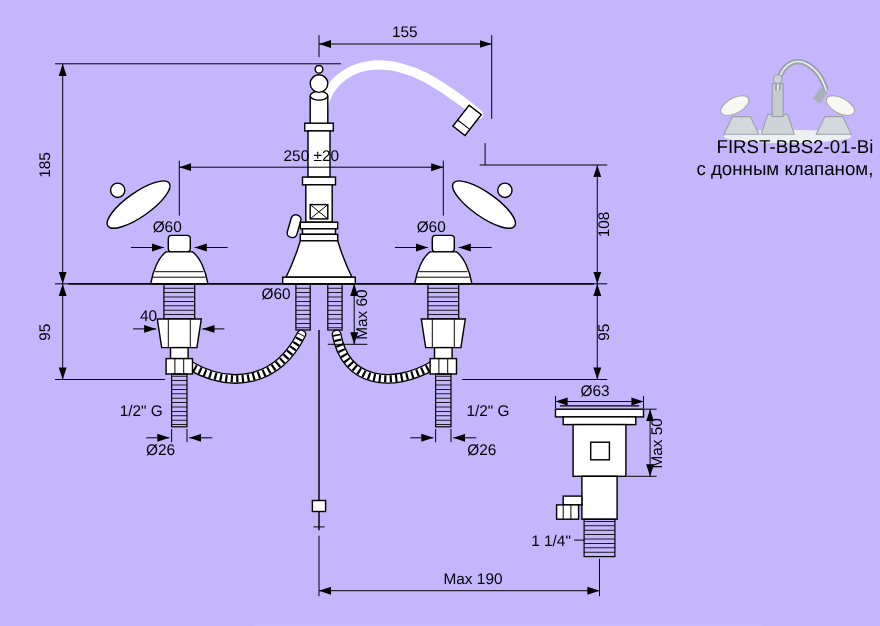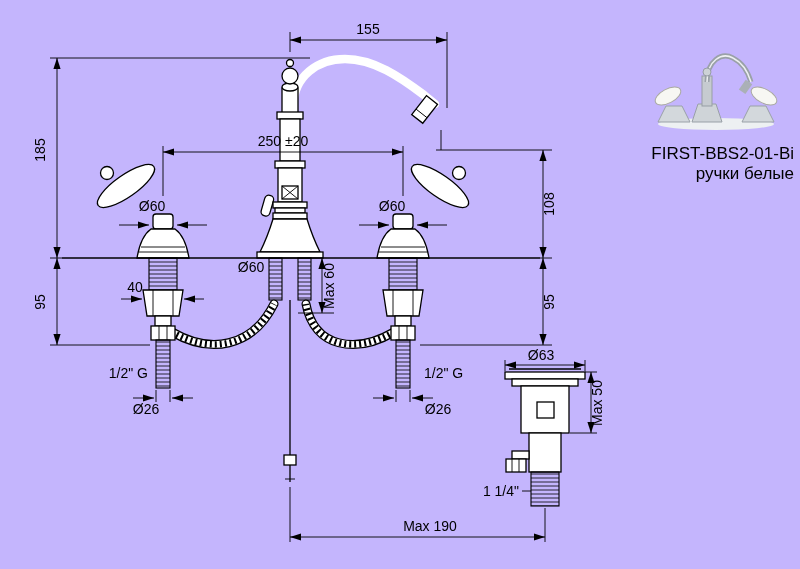--- a/index.html
+++ b/index.html
@@ -1,19 +1,19 @@
 <!DOCTYPE html>
 <html><head>
 <meta charset="utf-8">
 <style>
   html,body{margin:0;padding:0;background:#fff;}
   .page{position:relative;width:800px;height:569px;background:#c4b5fd;overflow:hidden;
         font-family:"Liberation Sans",sans-serif;}
   .drawing{position:absolute;left:0;top:0;}
-  .product-info{position:absolute;top:144px;right:6px;width:250px;text-align:right;
+  .product-info{position:absolute;top:124px;right:6px;width:250px;text-align:right;
         font-size:17px;line-height:20px;color:#000;}
   .product-info .code{font-weight:400;}
   
   .o   { fill:#fff; stroke:#000; stroke-width:1.3; }
   .ln  { stroke:#000; stroke-width:1.3; fill:none; }
   .thin{ stroke:#000; stroke-width:0.9; fill:none; }
   .dim { stroke:#000; stroke-width:0.9; fill:none; }
   .dtxt{ font-family:"Liberation Sans",sans-serif; font-size:14px; fill:#000; }
 </style>
 </head>
@@ -239,16 +239,16 @@
       <rect x="702" y="76" width="10" height="30" fill="#c6cbd0" stroke="#979ea5" stroke-width="1"></rect>
       <path d="M 707 82 C 707 60 722 52 733 58 C 743 63 748 72 751 82" stroke="#9aa1a8" stroke-width="5" fill="none"></path>
       <path d="M 707 82 C 707 60 722 52 733 58 C 743 63 748 72 751 82" stroke="#eef0f2" stroke-width="1.5" fill="none"></path>
       <rect x="-4" y="0" width="8" height="12" transform="translate(749,82) rotate(35)" fill="#aab0b6"></rect>
       <circle cx="707" cy="72" r="4" fill="#cdd2d6" stroke="#979ea5" stroke-width="1"></circle>
     </g>
   </svg>
 
   <div class="product-info">
     <div class="code">FIRST-BBS2-01-Bi</div>
-    <div>ручки белые</div>
+    <div>с донным клапаном,</div>
   </div>
 
 </div>
 
 </body></html>

